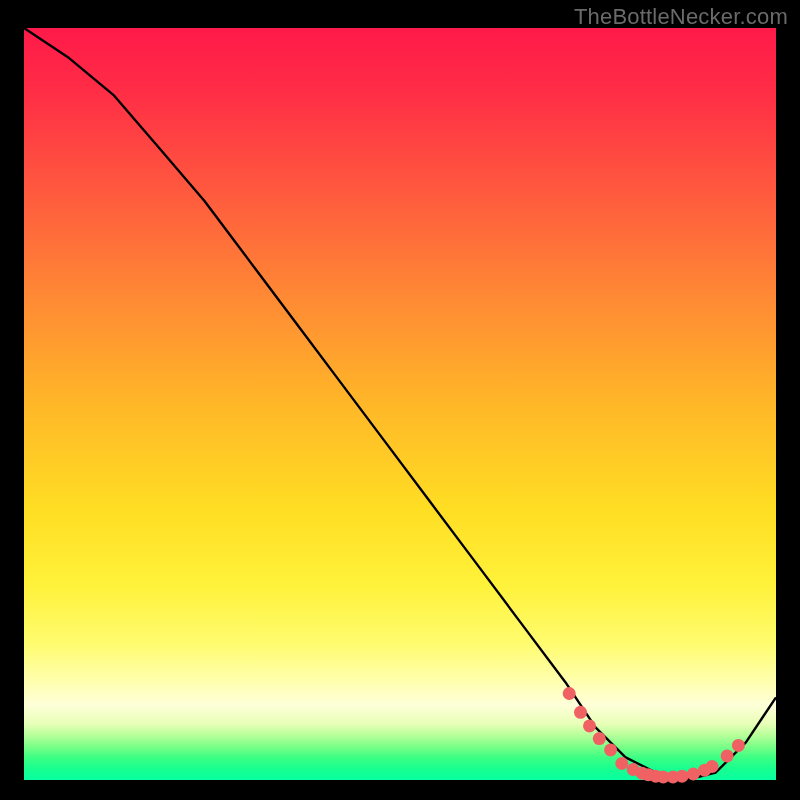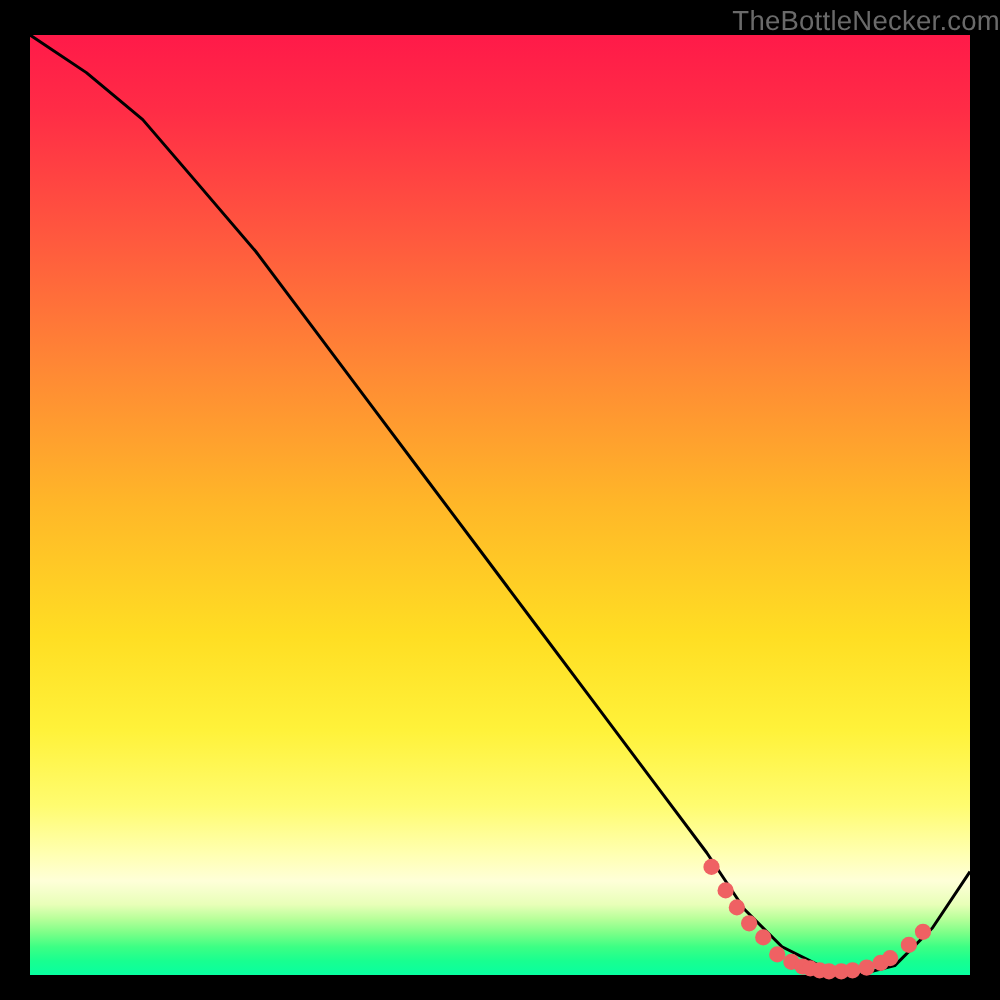--- a/index.html
+++ b/index.html
@@ -13,21 +13,21 @@
   }
   .frame {
     position: relative;
     width: 800px;
     height: 800px;
     background: #000;
   }
   .watermark {
     position: absolute;
     top: 4px;
-    right: 0;
+    right: 12px;
     color: #6a6a6a;
     font-size: 22px;
     font-weight: 500;
     letter-spacing: 0.2px;
     z-index: 10;
     margin-left: 16px;
   }
   .plot {
     position: absolute;
     left: 24px;

